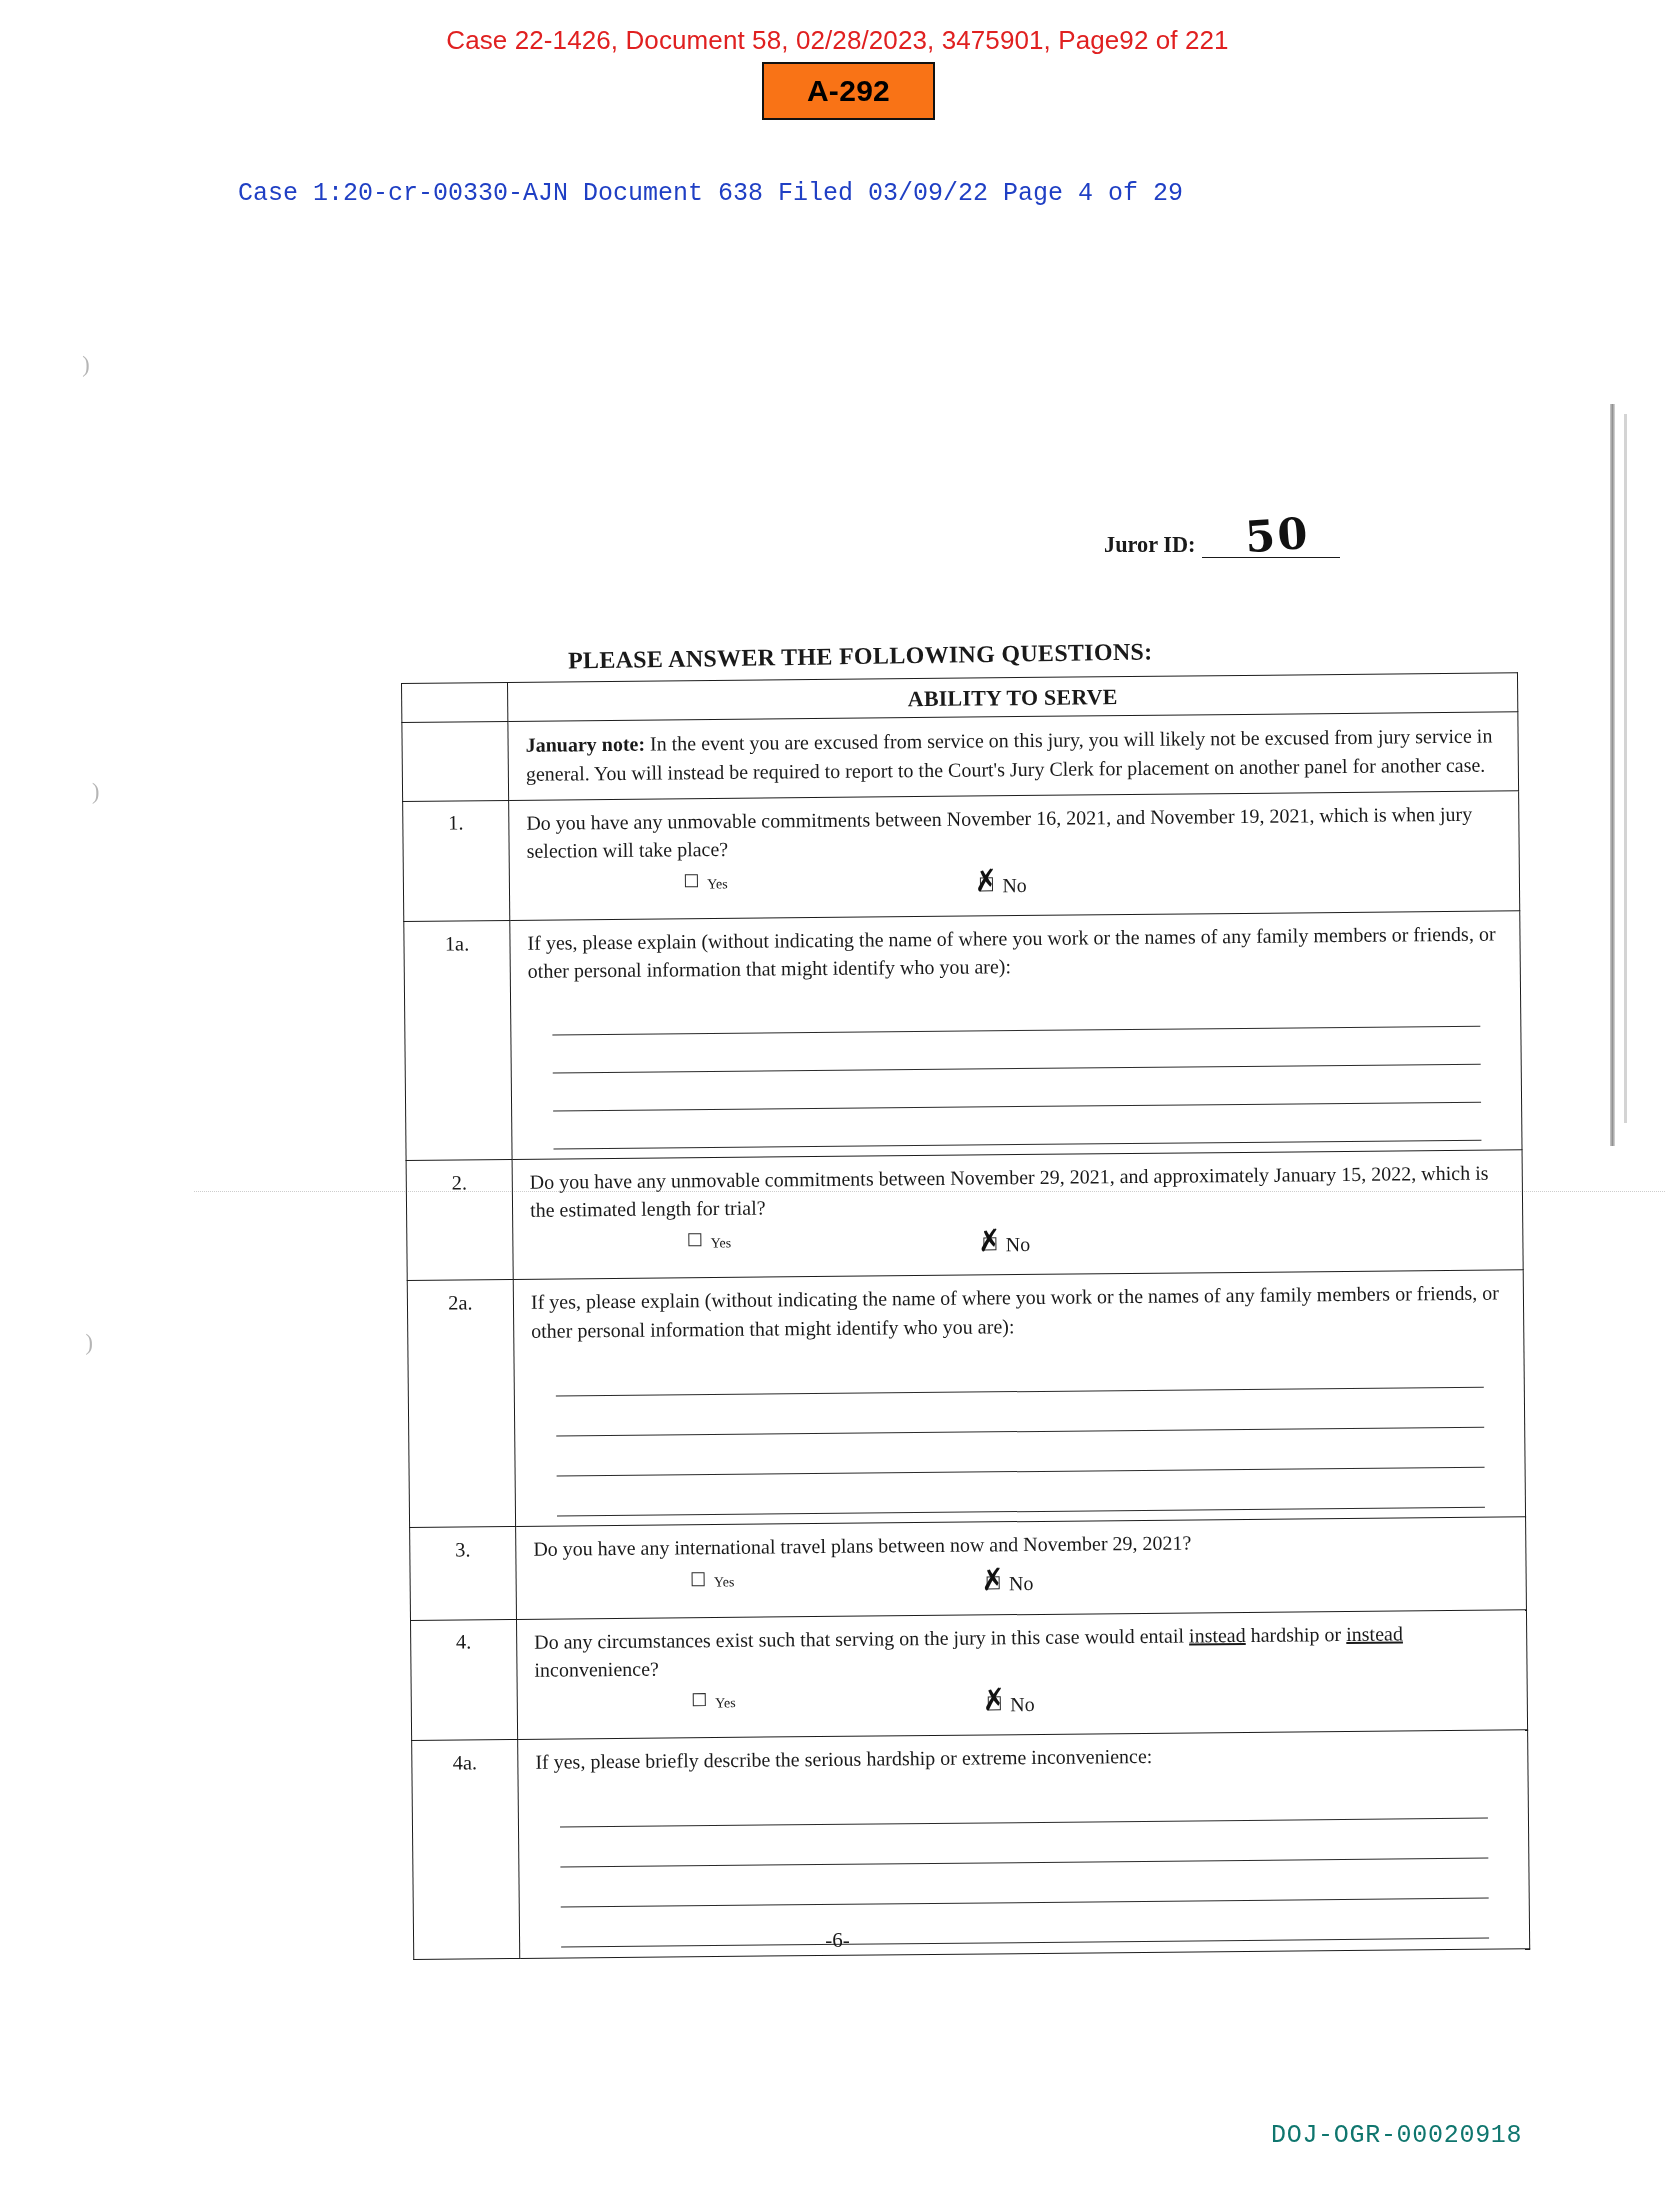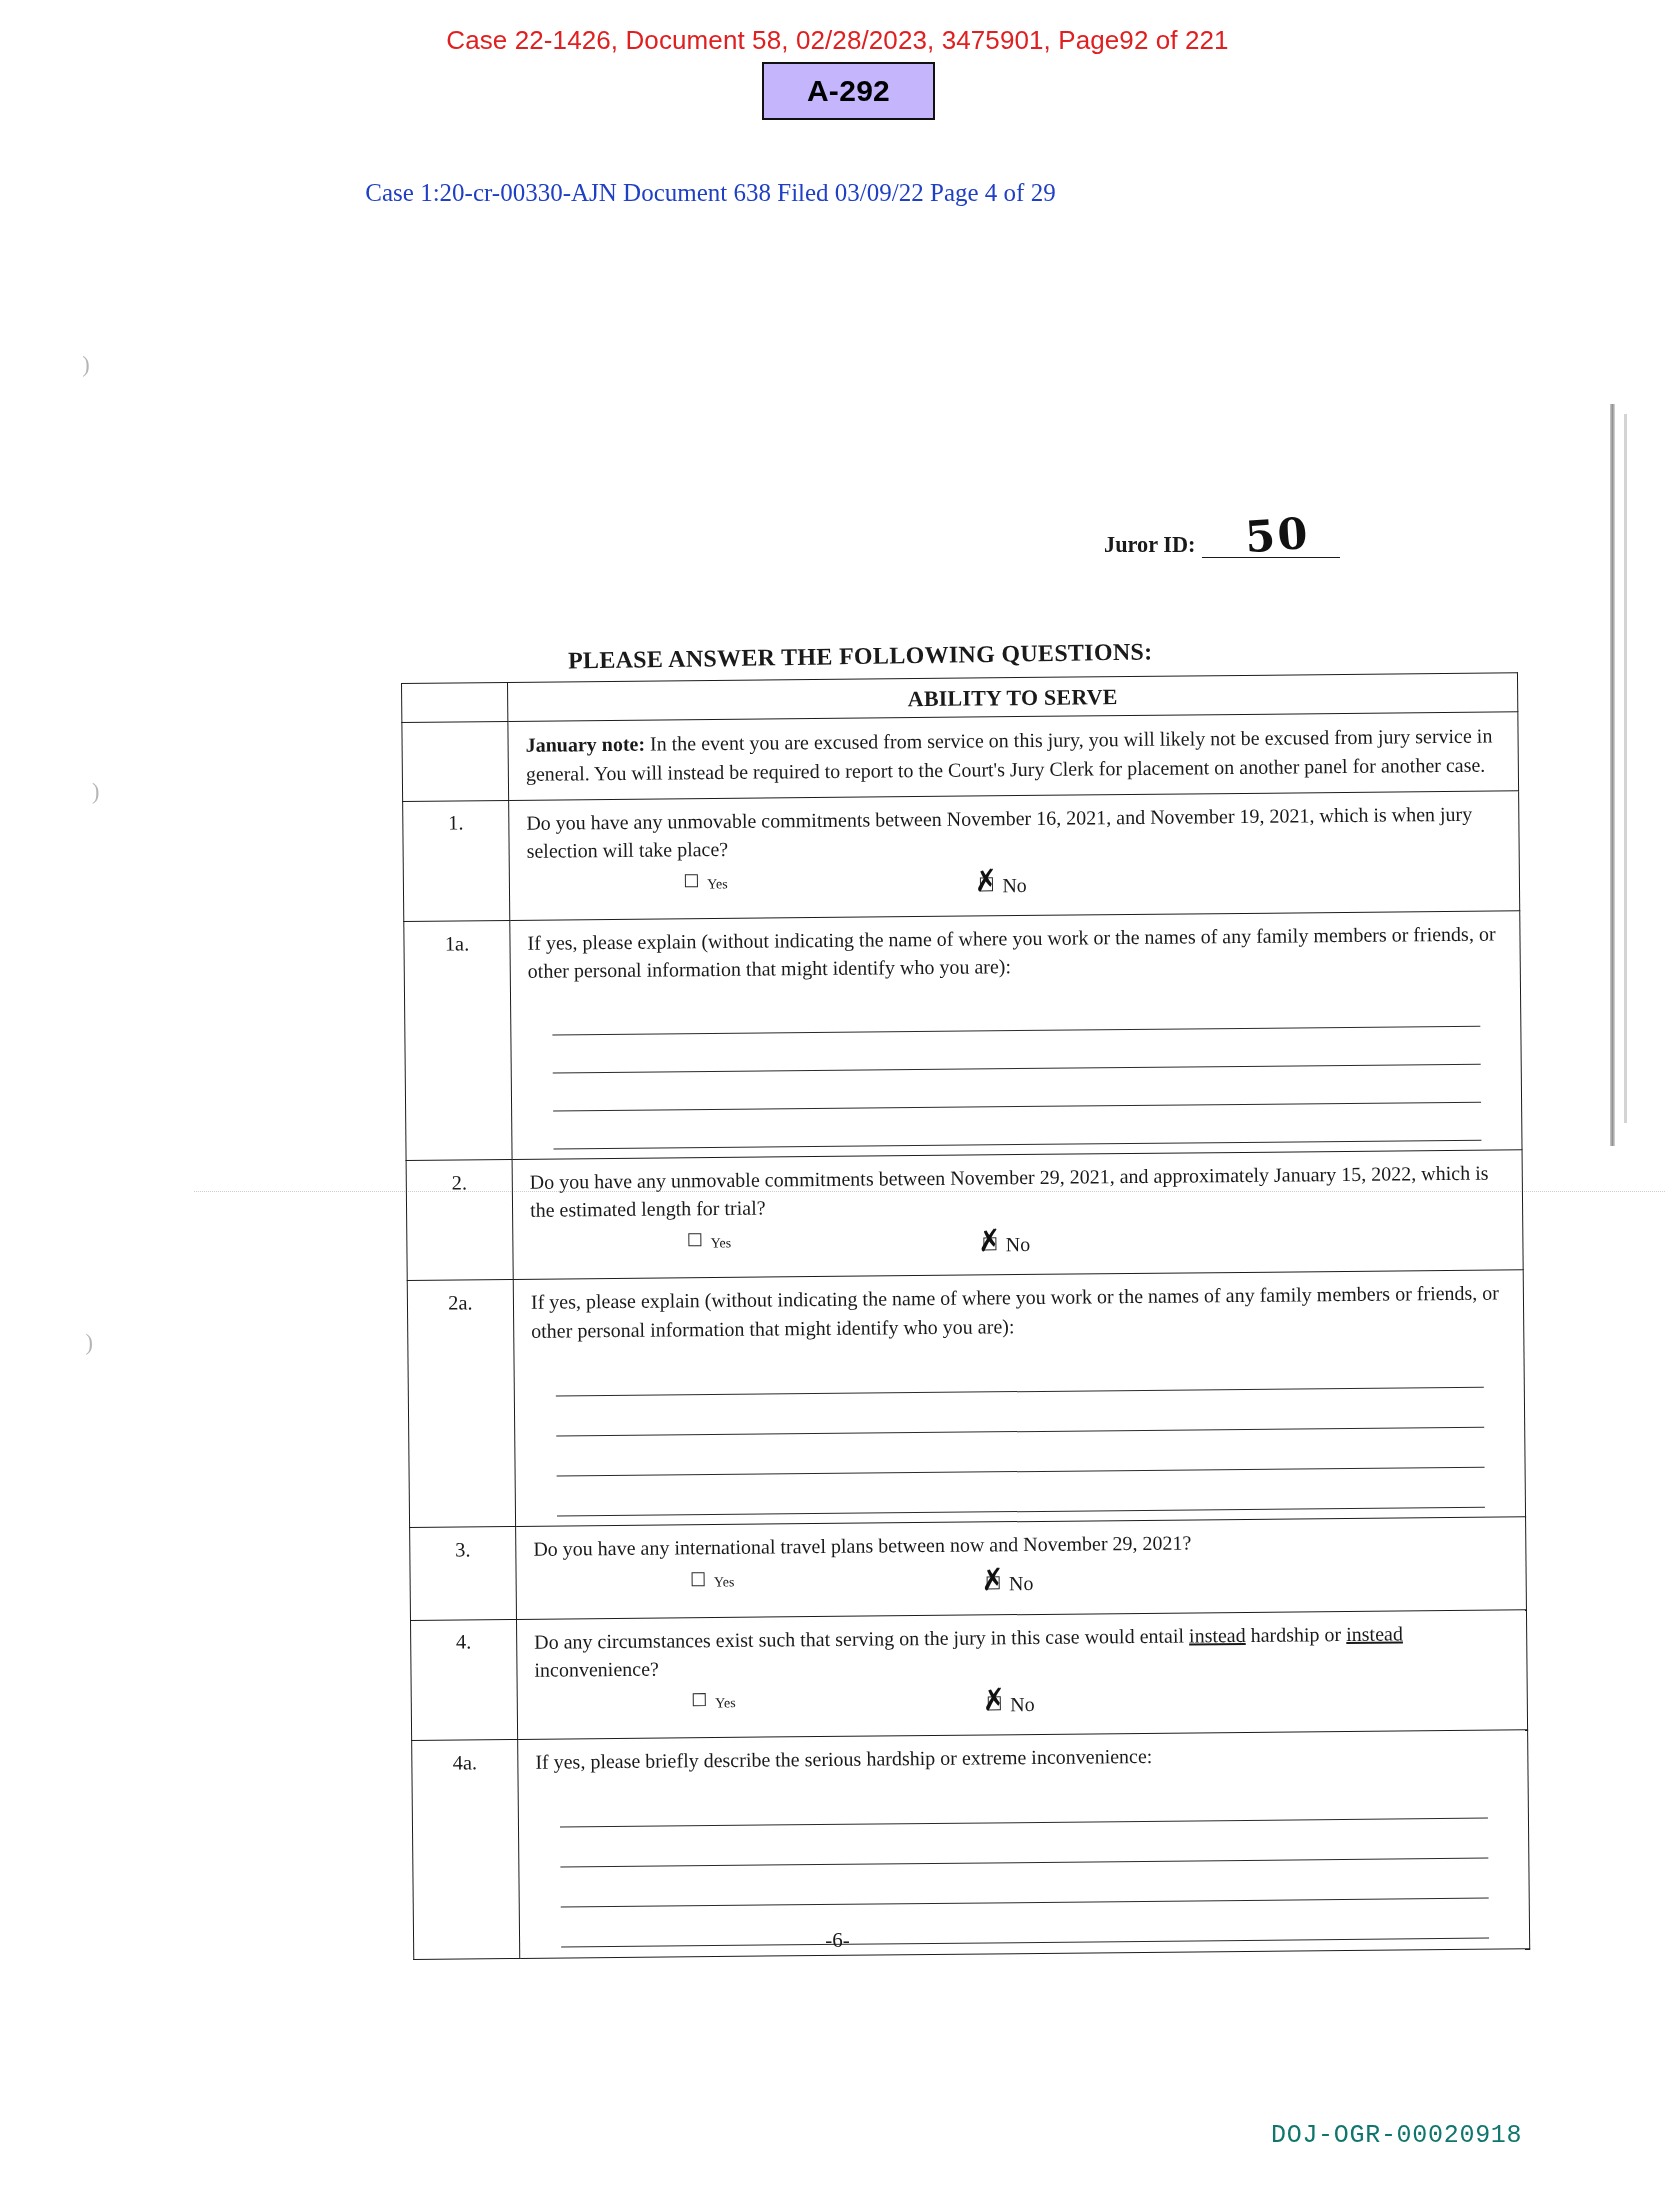--- a/index.html
+++ b/index.html
@@ -31,42 +31,42 @@
   }
 
   
   .page-stamp-box {
     position: absolute;
     top: 62px;
     left: 762px;
     width: 169px;
     height: 54px;
     border: 2px solid #111;
-    background: #c4b5fd;
+    background: #f97316;
     display: flex;
     align-items: center;
     justify-content: center;
   }
   .page-stamp-box .lbl {
     font-family: "Liberation Sans", sans-serif;
     font-weight: bold;
     font-size: 30px;
     color: #000;
     letter-spacing: 0.3px;
   }
 
   
   .cmecf-header {
     position: absolute;
     top: 179px;
     left: 0;
     width: 1421px;
     text-align: center;
     color: #1f3fc4;
-    font-family: Liberation Serif, serif;
+    font-family: Liberation Mono, monospace;
     font-size: 25px;
     white-space: nowrap;
   }
 
   
   .scan {
     position: absolute;
     top: 217px;
     left: 79px;
     width: 1517px;

